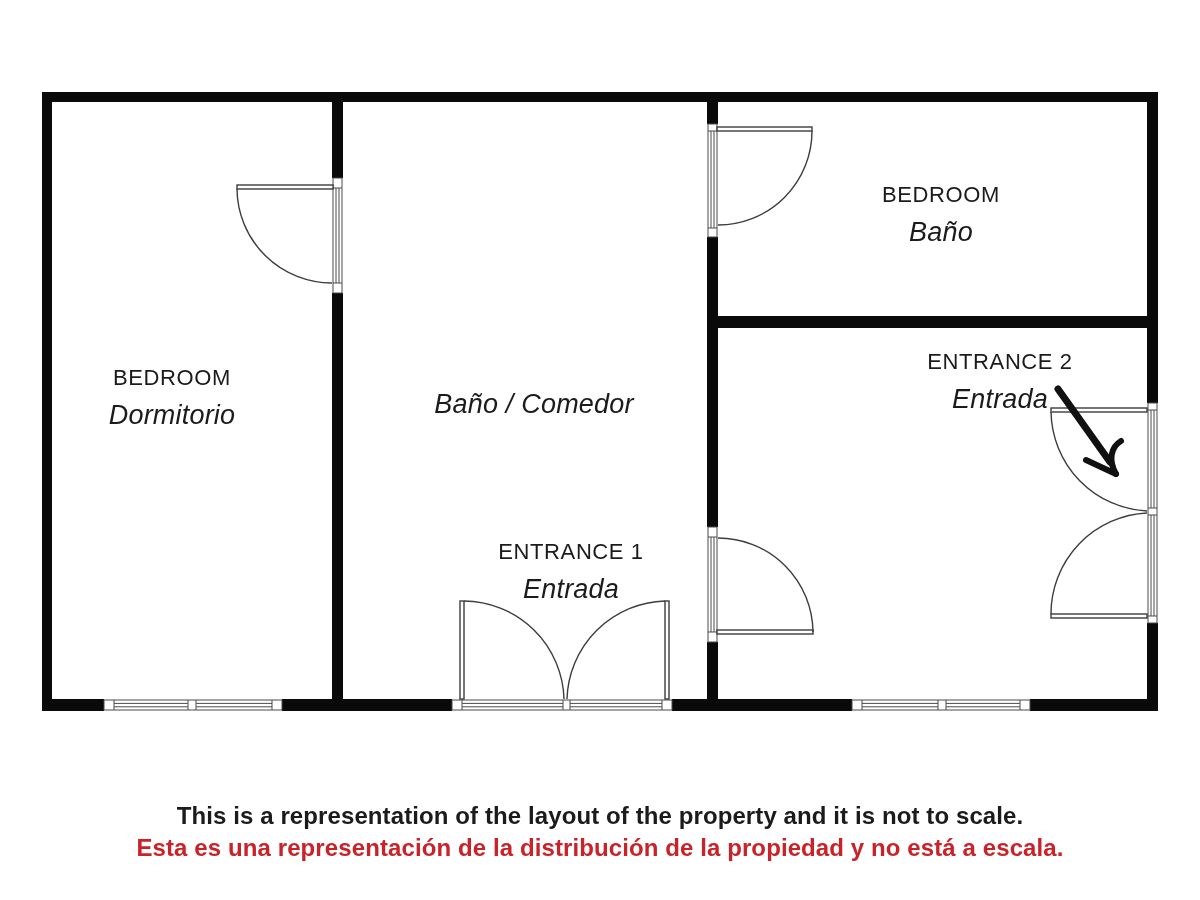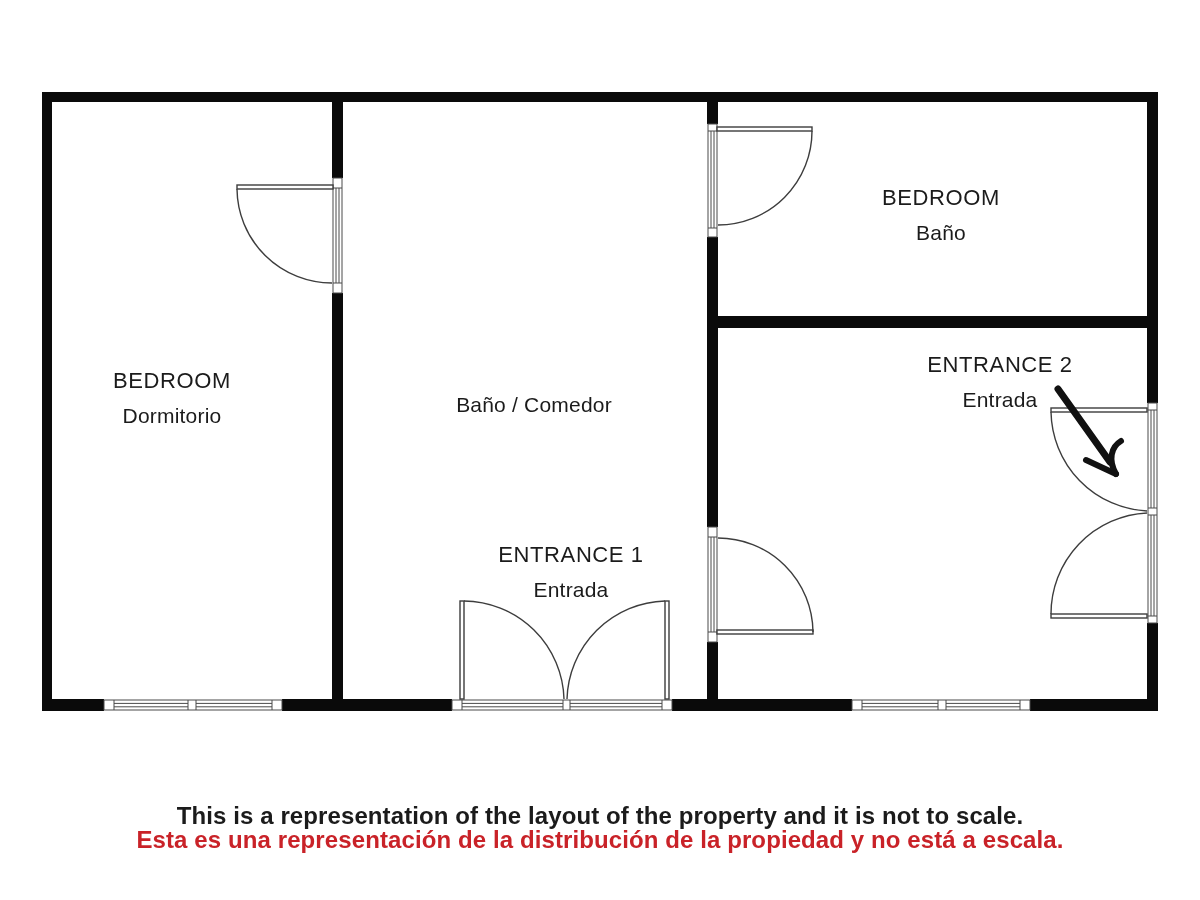--- a/index.html
+++ b/index.html
@@ -7,27 +7,27 @@
     width:1200px;height:900px;background:#ffffff;position:relative;
     font-family:"Liberation Sans",sans-serif;color:#1b1b1b;overflow:hidden;
   }
   .stage{position:absolute;inset:0;}
   svg.plan{position:absolute;left:0;top:0;}
   .room-label{
     position:absolute;transform:translate(-50%,-50%);
     text-align:center;white-space:nowrap;line-height:1;
   }
   .room-name{display:block;font-size:22px;letter-spacing:.6px;}
-  .room-sub{display:block;font-size:21px;margin-top:13px;letter-spacing:.2px;}
+  .room-sub{display:block;font-size:27px;font-style:italic;margin-top:13px;letter-spacing:.2px;}
   .disclaimer{
     position:absolute;left:0;right:0;top:804px;text-align:center;
     font-weight:bold;font-size:24px;line-height:1;
   }
   .disclaimer-en{display:block;color:#1b1b1b;letter-spacing:.1px;}
-  .disclaimer-es{display:block;color:#c92228;letter-spacing:.1px;}
+  .disclaimer-es{display:block;color:#c92228;margin-top:8px;letter-spacing:.1px;}
 </style>
 </head>
 <body>
 
 <div class="stage">
 
   <svg class="plan" width="1200" height="900" viewBox="0 0 1200 900">
 
     <g fill="#0a0a0a">
       <rect x="42" y="92" width="1116" height="10"></rect>

